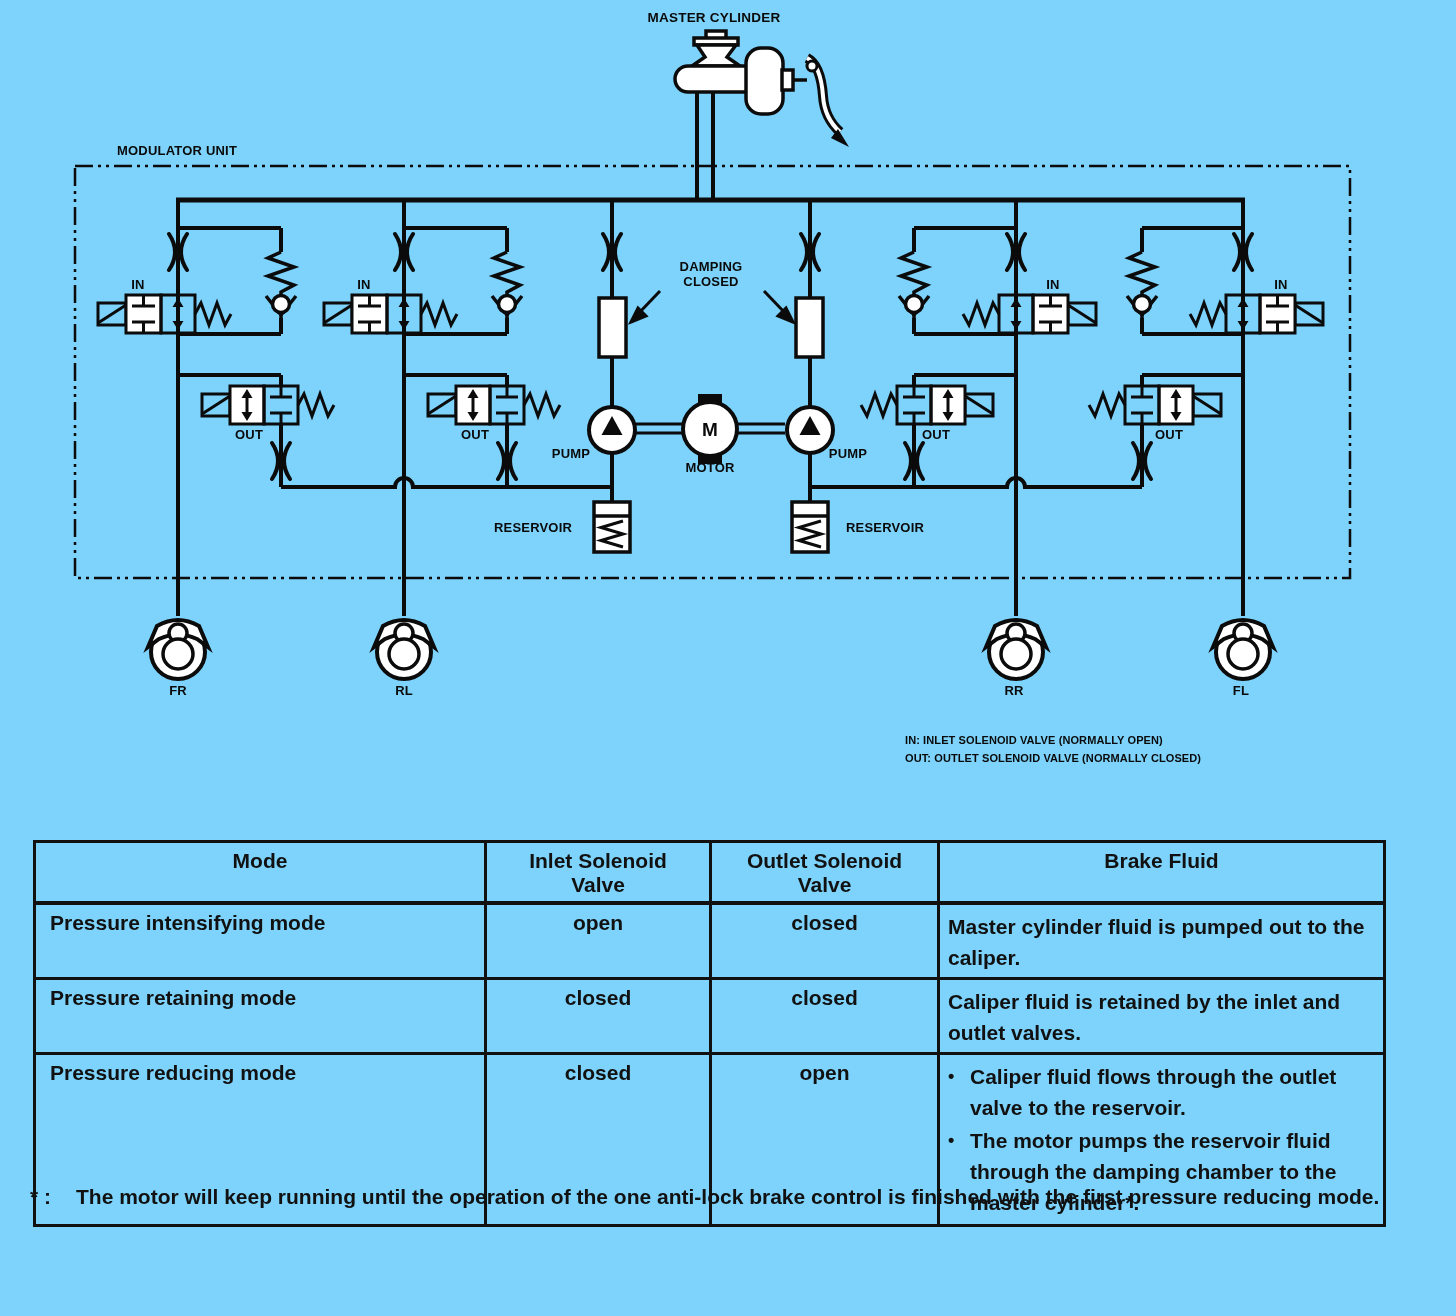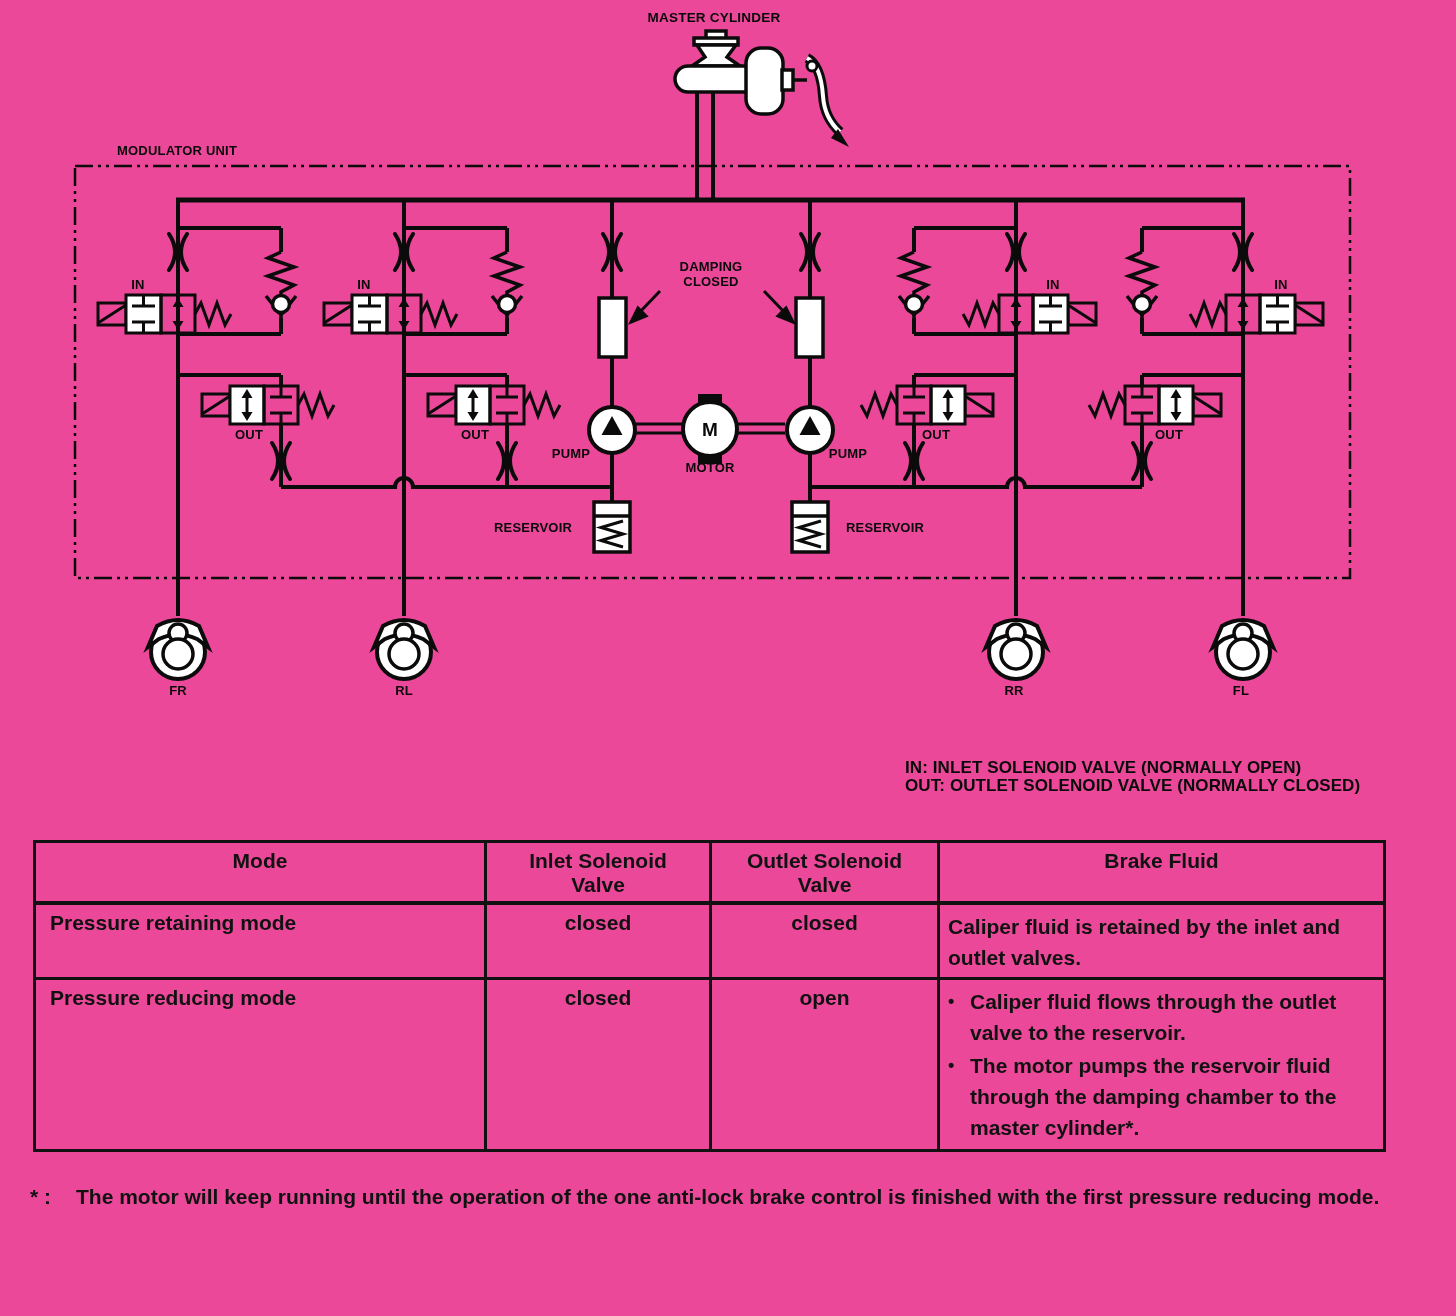--- a/index.html
+++ b/index.html
@@ -1,27 +1,27 @@
 <!DOCTYPE html>
 <html><head>
 <meta charset="utf-8">
 <style>
   html,body{margin:0;padding:0;background:#fff;}
   #page{
-    position:relative;width:1456px;height:1316px;background:#ec4899;overflow:hidden;
+    position:relative;width:1456px;height:1316px;background:#7dd3fc;overflow:hidden;
     font-family:"Liberation Sans","DejaVu Sans",sans-serif;color:#0a0a0a;
   }
   svg{position:absolute;left:0;top:0;}
   .lbl{
     position:absolute;font-weight:bold;font-size:13px;line-height:15px;
     white-space:nowrap;color:#0a0a0a;letter-spacing:.2px;
   }
   .ctr{transform:translate(-50%,-50%);}
   .ctrx{transform:translateX(-50%);text-align:center;}
-  .legend{position:absolute;left:905px;top:731px;font-weight:bold;font-size:17px;line-height:18px;letter-spacing:.1px;margin-top:28px;}
+  .legend{position:absolute;left:905px;top:731px;font-weight:bold;font-size:11px;line-height:18px;letter-spacing:.1px;}
   
   #mode-table{
     position:absolute;left:33px;top:840px;width:1350px;
     border-collapse:collapse;table-layout:fixed;
     font-size:21px;font-weight:bold;color:#111;
   }
   #mode-table th,#mode-table td{
     border:3px solid #111;vertical-align:top;padding:6px 8px 4px 8px;
   }
   #mode-table th{white-space:pre-line;text-align:center;font-size:21px;height:46px;border-bottom:4px solid #111;}
@@ -234,20 +234,26 @@
       <tr>
         <th>Mode</th>
         <th>Inlet Solenoid
 Valve</th>
         <th>Outlet Solenoid
 Valve</th>
         <th>Brake Fluid</th>
       </tr>
     </thead>
     <tbody>
+      <tr class="r1">
+        <td class="mode">Pressure intensifying mode</td>
+        <td class="c">open</td>
+        <td class="c">closed</td>
+        <td class="fluid">Master cylinder fluid is pumped out to the caliper.</td>
+      </tr>
       <tr class="r2">
         <td class="mode">Pressure retaining mode</td>
         <td class="c">closed</td>
         <td class="c">closed</td>
         <td class="fluid">Caliper fluid is retained by the inlet and outlet valves.</td>
       </tr>
       <tr class="r3">
         <td class="mode">Pressure reducing mode</td>
         <td class="c">closed</td>
         <td class="c">open</td>

